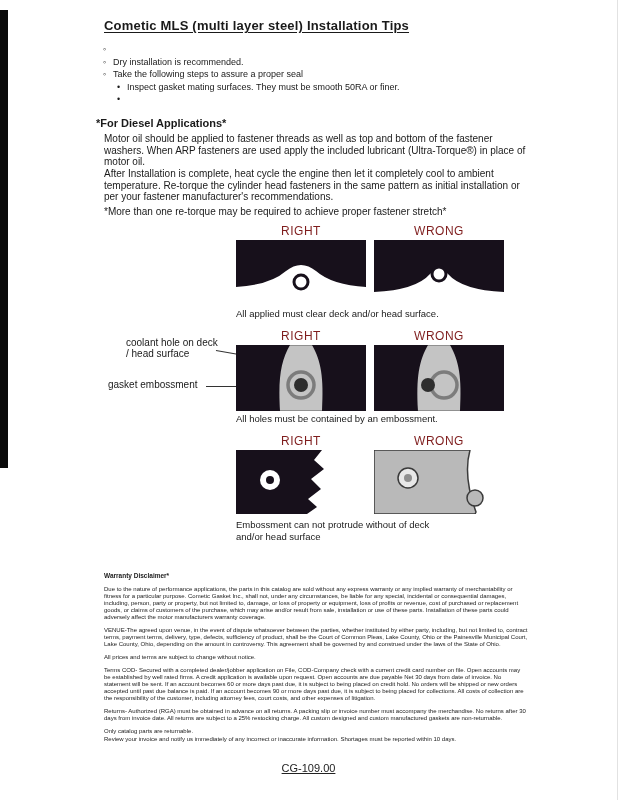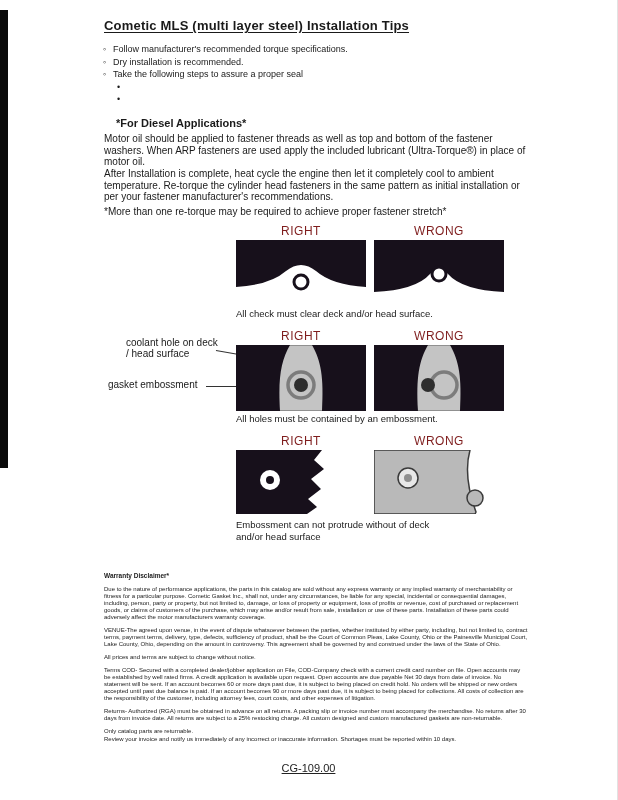--- a/index.html
+++ b/index.html
@@ -11,21 +11,21 @@
   }
   .spine { position:absolute; left:0; top:10px; width:8px; height:458px; background:#0a0a0a; }
   .title {
     position:absolute; left:104px; top:18px; font-size:13px; font-weight:bold;
     text-decoration:underline; text-underline-offset:2px; letter-spacing:0.2px;
   }
   .tips { position:absolute; left:103px; top:43px; width:440px; font-size:9px; line-height:12.5px; }
   .b { display:flex; }
   .b .m { width:10px; font-size:9px; }
   .b.sub { padding-left:14px; }
-  .diesel-h { position:absolute; left:116px; top:117px; font-size:11px; font-weight:bold; }
+  .diesel-h { position:absolute; left:96px; top:117px; font-size:11px; font-weight:bold; }
   .body { position:absolute; left:104px; width:425px; font-size:10px; line-height:11.5px; }
   .p1 { top:133px; }
   .p2 { top:168px; }
   .note { top:206px; }
   .dg-head {
     position:absolute; width:130px; text-align:center; font-size:12px; color:#7f1d1d;
     letter-spacing:0.5px;
   }
   .panel { position:absolute; width:130px; }
   .cap { position:absolute; font-size:9.5px; line-height:11.5px; color:#1a1a1a; }
@@ -45,32 +45,32 @@
 
 <div class="page">
 
   <div class="spine"></div>
 
   <h1 class="title">Cometic MLS (multi layer steel) Installation Tips</h1>
 
   <div class="tips">
     <div class="b">
       <span class="m">◦</span>
-      <span>Follow manufacturer's recommended torque specifications.</span>
     </div>
     <div class="b">
       <span class="m">◦</span>
       <span>Dry installation is recommended.</span>
     </div>
     <div class="b">
       <span class="m">◦</span>
       <span>Take the following steps to assure a proper seal</span>
     </div>
     <div class="b sub">
       <span class="m">•</span>
+      <span>Inspect gasket mating surfaces.  They must be smooth 50RA or finer.</span>
     </div>
     <div class="b sub">
       <span class="m">•</span>
     </div>
   </div>
 
   <h2 class="diesel-h">*For Diesel Applications*</h2>
   <p class="body p1">Motor oil should be applied to fastener threads as well as top and bottom of the fastener washers. When ARP fasteners are used apply the included lubricant (Ultra-Torque®) in place of motor oil.</p>
   <p class="body note">*More than one re-torque may be required to achieve proper fastener stretch*</p>
   <p class="body p2">After Installation is complete, heat cycle the engine then let it completely cool to ambient temperature. Re-torque the cylinder head fasteners in the same pattern as initial installation or per your fastener manufacturer's recommendations.</p>
@@ -85,21 +85,21 @@
       <circle cx="65" cy="42" r="7" fill="#ffffff" stroke="#17101b" stroke-width="3"></circle>
     </svg>
   </div>
   <div class="panel" style="left:374px; top:240px;">
     <svg viewBox="0 0 130 62" width="130" height="62">
       <rect width="130" height="62" fill="#17101b"></rect>
       <path d="M0,62 V52 Q42,50 56,34 Q65,24 74,34 Q88,50 130,52 V62 Z" fill="#ffffff"></path>
       <circle cx="65" cy="34" r="7" fill="#ffffff" stroke="#17101b" stroke-width="3"></circle>
     </svg>
   </div>
-  <div class="cap" style="left:236px; top:308px;">All check must clear deck and/or head surface.</div>
+  <div class="cap" style="left:236px; top:308px;">All applied must clear deck and/or head surface.</div>
 
   <div class="dg-head" style="left:236px; top:329px;">RIGHT</div>
   <div class="dg-head" style="left:374px; top:329px;">WRONG</div>
 
   <div class="lead-label" style="left:126px; top:338px; width:92px;">coolant hole on deck / head surface</div>
   <div class="lead-line" style="left:216px; top:350px; width:50px; transform:rotate(10deg);"></div>
   <div class="lead-label" style="left:108px; top:380px; width:96px;">gasket embossment</div>
   <div class="lead-line" style="left:206px; top:386px; width:38px;"></div>
 
   <div class="panel" style="left:236px; top:345px;">

